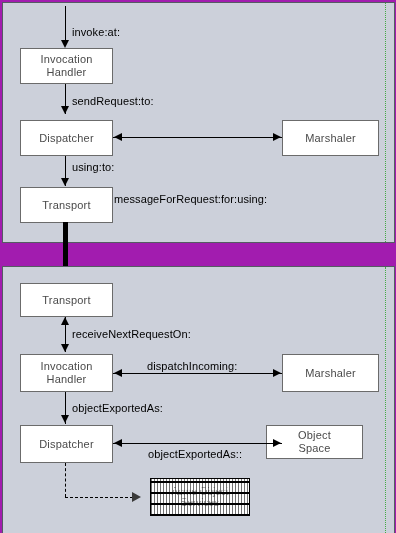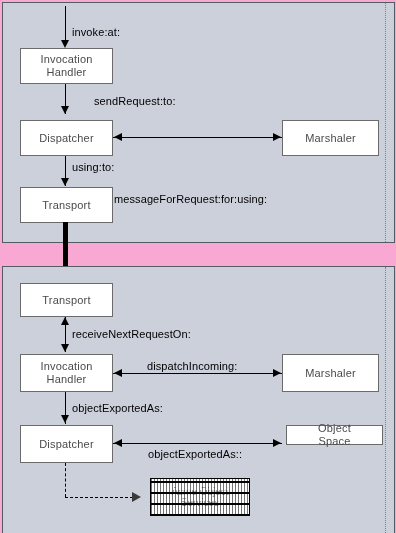--- a/index.html
+++ b/index.html
@@ -13,21 +13,21 @@
     position: relative;
     overflow: hidden;
     font-family: "Liberation Sans", sans-serif;
   }
 
   #canvas {
     position: absolute;
     left: 0; top: 0;
     width: 396px;
     height: 533px;
-    background: #f9a8d4;
+    background: #a21caf;
   }
 
   
   .panel {
     position: absolute;
     background: #ccd0da;
     border: 1px solid #555b63;
     box-sizing: border-box;
   }
   #panel-client { left: 2px;  top: 2px;   width: 393px; height: 241px; }
@@ -197,21 +197,21 @@
 
   <div class="vline" style="left:65px; top:6px; height:36px;"></div>
   <div class="arrow-down" style="left:61px; top:40px;"></div>
   <div class="label" style="left:72px; top:26px;">invoke:at:</div>
 
   <div class="node" id="c-invocation-handler" style="left:20px; top:48px; width:93px; height:36px;">Invocation
 Handler</div>
 
   <div class="vline" style="left:65px; top:84px; height:30px;"></div>
   <div class="arrow-down" style="left:61px; top:106px;"></div>
-  <div class="label" style="left:72px; top:95px;margin-left:22px;">sendRequest:to:</div>
+  <div class="label" style="left:72px; top:95px;">sendRequest:to:</div>
 
   <div class="node" id="c-dispatcher" style="left:20px; top:120px; width:93px; height:36px;">Dispatcher</div>
 
   <div class="node" id="c-marshaler" style="left:282px; top:120px; width:97px; height:36px;">Marshaler</div>
 
   <div class="hline" style="left:113px; top:137px; width:169px;"></div>
   <div class="arrow-left" style="left:114px; top:133px;"></div>
   <div class="arrow-right" style="left:273px; top:133px;"></div>
   <div class="label" style="left:114px; top:145px;margin-top:48px;">messageForRequest:for:using:</div>
 
@@ -244,21 +244,21 @@
   <div class="arrow-left" style="left:114px; top:369px;"></div>
   <div class="arrow-right" style="left:273px; top:369px;"></div>
   <div class="label" style="left:147px; top:360px;">dispatchIncoming:</div>
 
   <div class="vline" style="left:65px; top:392px; height:32px;"></div>
   <div class="arrow-down" style="left:61px; top:415px;"></div>
   <div class="label" style="left:72px; top:402px;">objectExportedAs:</div>
 
   <div class="node" id="s-dispatcher" style="left:20px; top:425px; width:93px; height:38px;">Dispatcher</div>
 
-  <div class="node" id="s-object-space" style="left:286px; top:425px; width:97px; height:20px;">Object
+  <div class="node" id="s-object-space" style="left:266px; top:425px; width:97px; height:34px;">Object
 Space</div>
 
   <div class="hline" style="left:113px; top:443px; width:169px;"></div>
   <div class="arrow-left" style="left:114px; top:439px;"></div>
   <div class="arrow-right" style="left:273px; top:439px;"></div>
   <div class="label" style="left:148px; top:448px;">objectExportedAs::</div>
 
   <div class="vdash" style="left:65px; top:463px; height:34px;"></div>
   <div class="hdash" style="left:65px; top:497px; width:68px;"></div>
   <div class="arrow-right-open" style="left:132px; top:492px;"></div>

